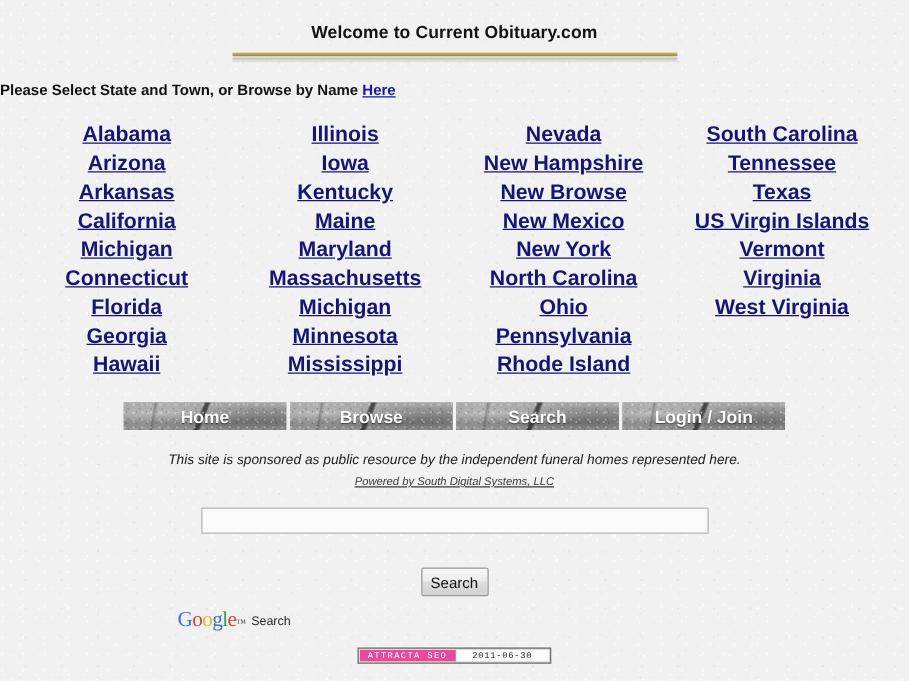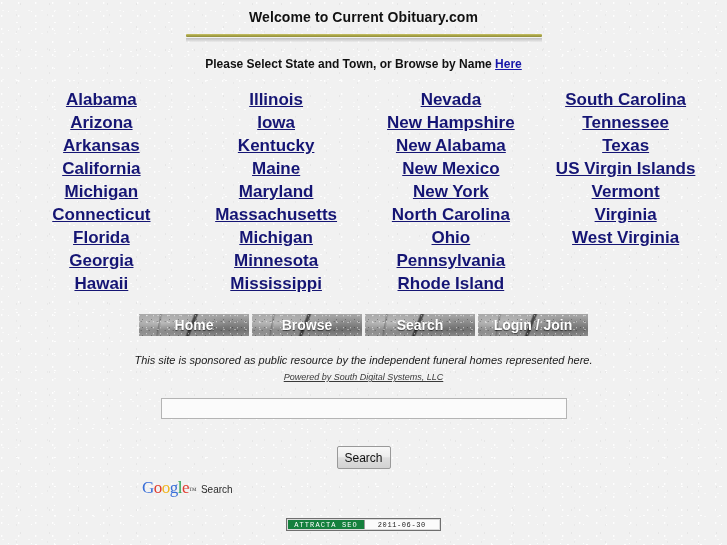--- a/index.html
+++ b/index.html
@@ -30,42 +30,41 @@
     width: 727px;
     height: 545px;
   }
 
   
   .site-title {
     text-align: center;
     font-size: 14px;
     font-weight: bold;
     color: #111111;
-    padding-top: 9px;
+    padding-top: 17px;
     letter-spacing: 0.1px;
   }
 
   .gold-rule-wrap {
     width: 356px;
     margin: 9px auto 0 auto;
   }
   .gold-rule {
     height: 3px;
     background: linear-gradient(to bottom, #c8c267 0%, #a8a447 50%, #8f8c3b 100%);
     border-radius: 1px;
   }
   .gold-rule-shadow {
     height: 4px;
     margin-top: 1px;
     background: linear-gradient(to bottom, rgba(150,150,150,0.55), rgba(180,180,180,0.10));
     filter: blur(0.4px);
   }
 
   .subtitle {
-    text-align: center;
     font-size: 12px;
     font-weight: bold;
     color: #111111;
     margin-top: 15px;
   }
   .subtitle a {
     color: #1515a8;
     text-decoration: underline;
   }
 
@@ -94,21 +93,21 @@
   }
 
   
   .navbar {
     display: flex;
     justify-content: center;
     gap: 3px;
     margin-top: 13px;
   }
   .nav-btn {
-    width: 110px;
+    width: 130px;
     height: 22px;
     line-height: 22px;
     text-align: center;
     font-size: 14px;
     font-weight: bold;
     color: #ffffff;
     text-shadow: 0 1px 1px rgba(0,0,0,0.55);
     cursor: pointer;
     background-color: #8f8f8f;
     background-image:
@@ -228,21 +227,21 @@
   .badge {
     display: flex;
     border: 1px solid #6f6f6f;
     background: #d9d9d9;
     padding: 1px;
     height: 13px;
     box-sizing: border-box;
     align-items: stretch;
   }
   .badge-left {
-    background: #15803d;
+    background: #ec4899;
     color: #ffffff;
     font-family: "Liberation Mono", monospace;
     font-size: 7px;
     letter-spacing: 1.1px;
     line-height: 11px;
     padding: 0 6px;
     border-right: 1px solid #9a9a9a;
   }
   .badge-right {
     background: #fbfbfb;
@@ -290,21 +289,21 @@
       <a class="state-link" href="#">Maryland</a>
       <a class="state-link" href="#">Massachusetts</a>
       <a class="state-link" href="#">Michigan</a>
       <a class="state-link" href="#">Minnesota</a>
       <a class="state-link" href="#">Mississippi</a>
     </div>
 
     <div class="state-col">
       <a class="state-link" href="#">Nevada</a>
       <a class="state-link" href="#">New Hampshire</a>
-      <a class="state-link" href="#">New Alabama</a>
+      <a class="state-link" href="#">New Browse</a>
       <a class="state-link" href="#">New Mexico</a>
       <a class="state-link" href="#">New York</a>
       <a class="state-link" href="#">North Carolina</a>
       <a class="state-link" href="#">Ohio</a>
       <a class="state-link" href="#">Pennsylvania</a>
       <a class="state-link" href="#">Rhode Island</a>
     </div>
 
     <div class="state-col">
       <a class="state-link" href="#">South Carolina</a>

